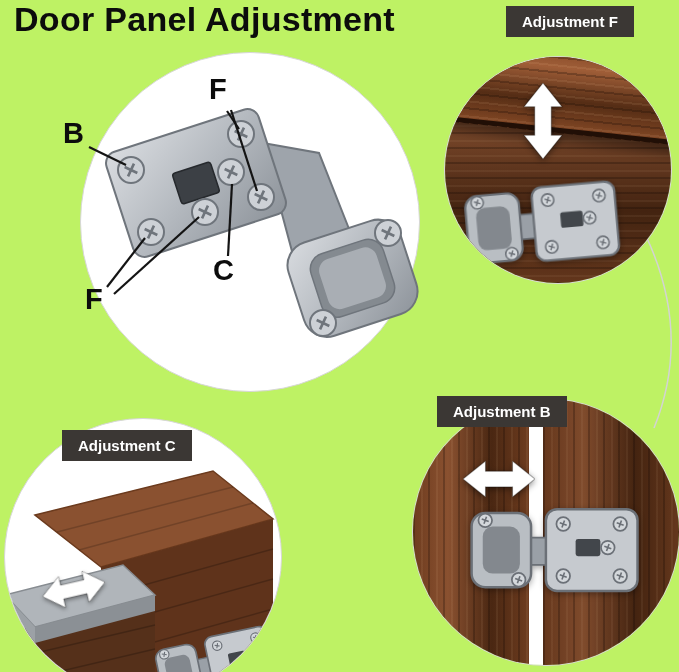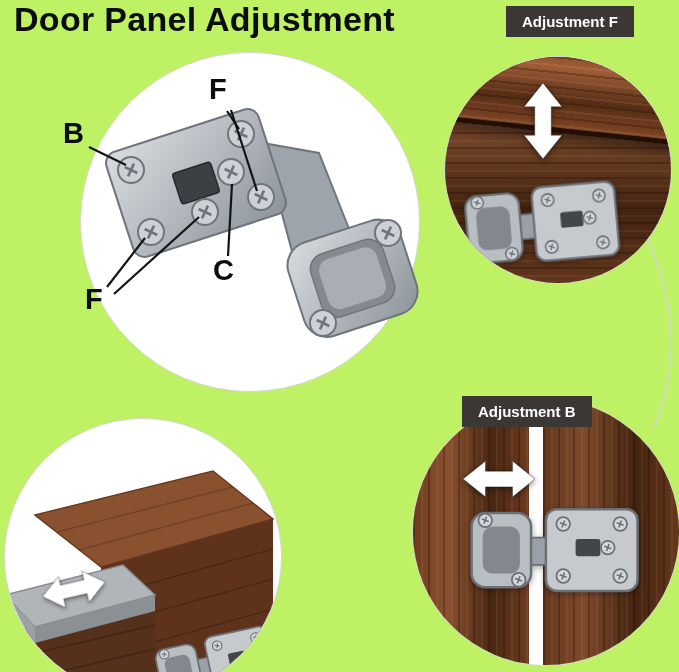--- a/index.html
+++ b/index.html
@@ -127,33 +127,34 @@
     <div class="wood-h base-f"></div>
     <div class="wood-h top-board"></div>
     <svg class="arrow" style="left:78px;top:26px" width="40" height="76" viewBox="0 0 32 64">
       <use href="#arrowV" class="arrow-shape"></use>
     </svg>
     <svg class="mini" style="left:20px;top:124px;transform:rotate(-5deg)" width="168" height="94" viewBox="0 0 150 84">
       <use href="#miniHinge"></use>
     </svg>
   </div>
 
-  <div class="badge" style="left:462px;top:396px">Adjustment B</div>
+  <div class="badge" style="left:437px;top:396px">Adjustment B</div>
   <div class="circle wood-circle cb">
     <div class="wood-v panel-left"></div>
     <div class="gap"></div>
     <div class="wood-v panel-right"></div>
     <svg class="arrow" style="left:50px;top:62px" width="72" height="36" viewBox="0 0 64 32">
       <use href="#arrowH" class="arrow-shape"></use>
     </svg>
     <svg class="mini" style="left:56px;top:104px" width="186" height="104" viewBox="0 0 150 84">
       <use href="#miniHinge"></use>
     </svg>
   </div>
 
+  <div class="badge" style="left:62px;top:430px">Adjustment C</div>
   <div class="circle cc">
     <svg width="278" height="278" viewBox="0 0 278 278">
       <polygon points="30,96 208,52 268,100 96,148" fill="#8a5130" stroke="#6b3a1d" stroke-width="1.5"></polygon>
       <g stroke="rgba(0,0,0,.18)" stroke-width="1.5">
         <line x1="52" y1="113" x2="228" y2="68"></line>
         <line x1="74" y1="131" x2="248" y2="84"></line>
       </g>
       <polygon points="96,148 268,100 268,278 96,278" fill="#5f331b"></polygon>
       <g stroke="rgba(0,0,0,.22)" stroke-width="1.5">
         <line x1="96" y1="178" x2="268" y2="130"></line>

